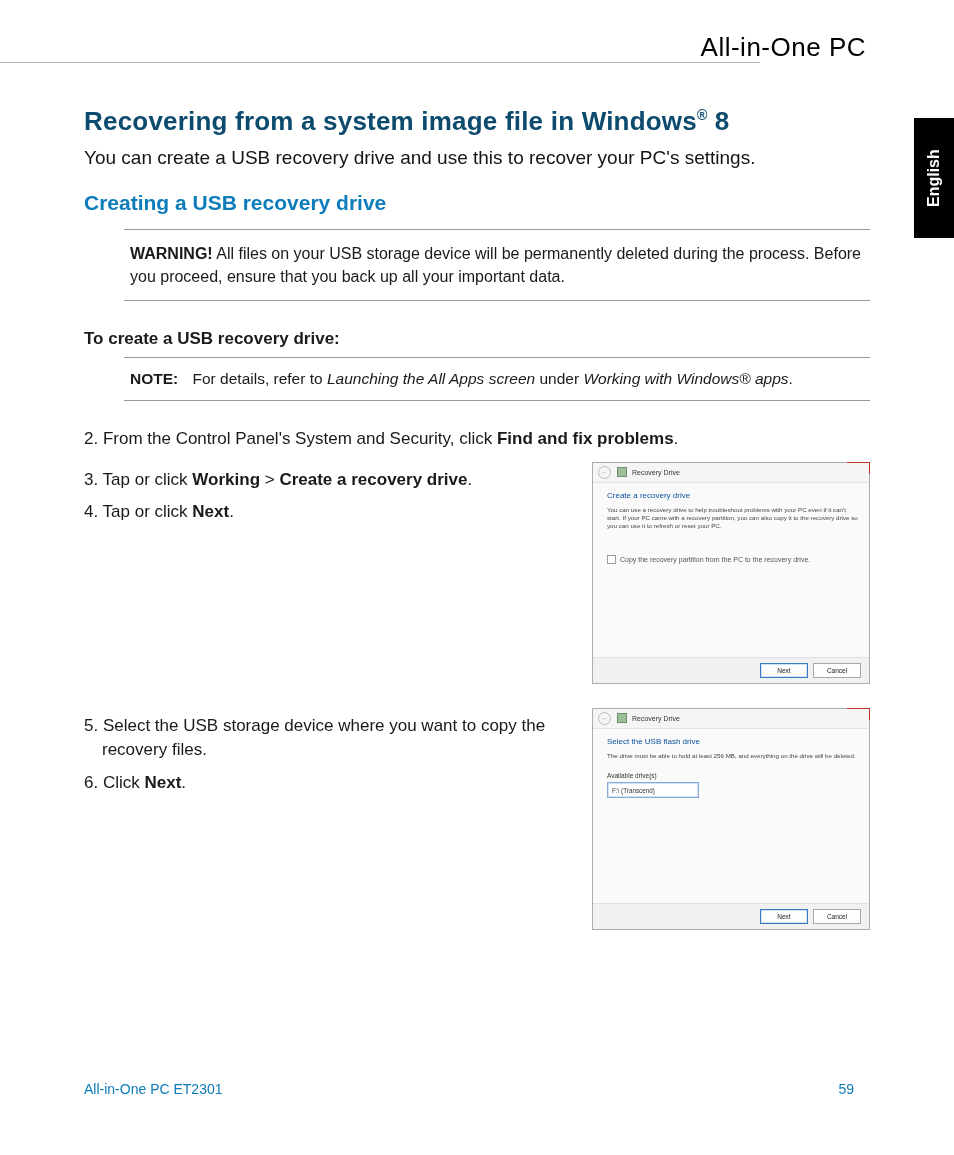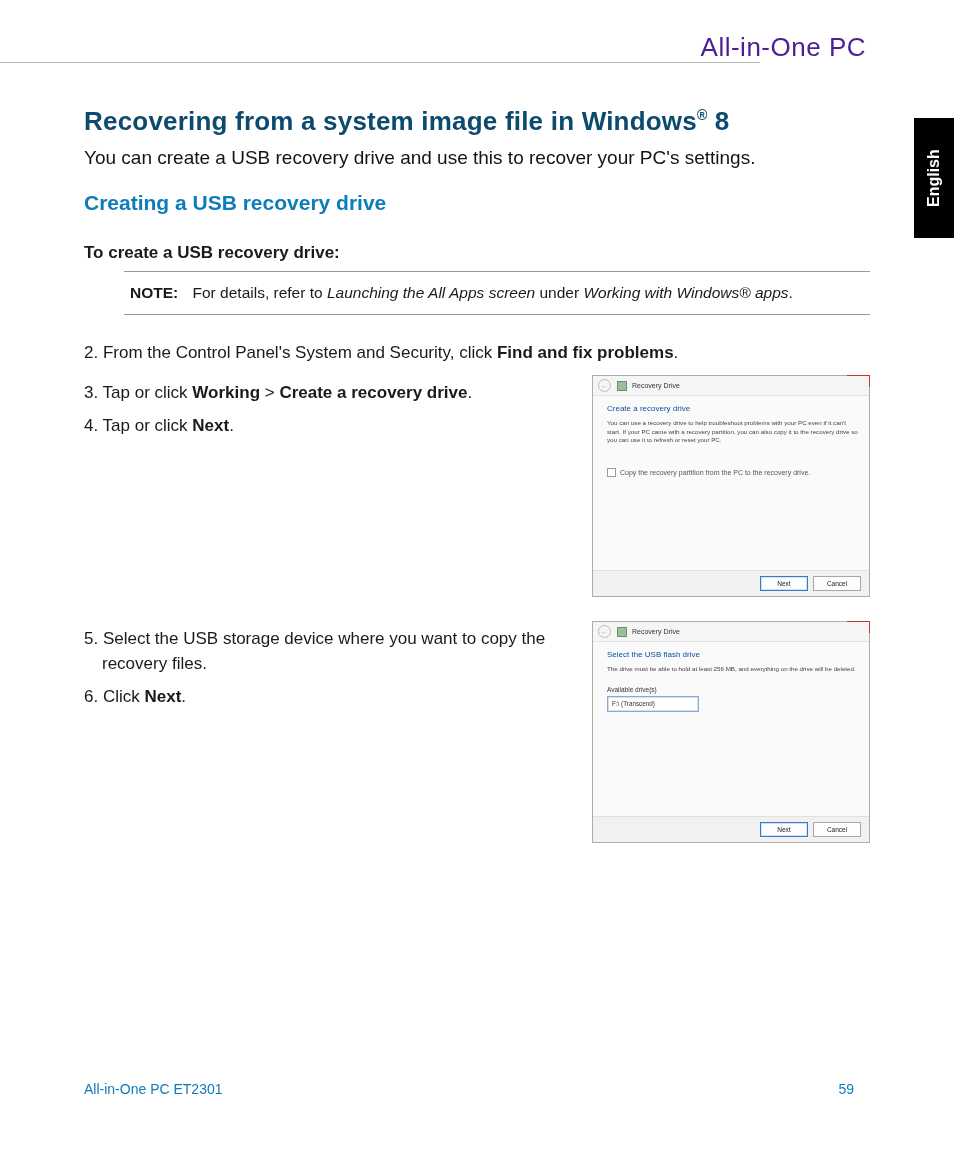--- a/index.html
+++ b/index.html
@@ -26,21 +26,21 @@
     left: 0;
     width: 760px;
     border-top: 1px solid #b7b7b7;
   }
   .brand {
     position: absolute;
     top: 32px;
     right: 88px;
     font-size: 26px;
     font-weight: 400;
-    color: #4c1d95;
+    color: #000000;
     letter-spacing: 0.5px;
     font-family: "Arial Narrow", "Helvetica Neue", Arial, sans-serif;
   }
   .lang-tab {
     position: absolute;
     top: 118px;
     right: 0;
     width: 40px;
     height: 120px;
     background: #000;
@@ -200,20 +200,23 @@
   </div>
 
   <h1 class="title">
     <span>Recovering from a system image file in Windows</span><sup>®</sup><span> 8</span>
   </h1>
 
   <p class="intro">You can create a USB recovery drive and use this to recover your PC's settings.</p>
 
   <h2 class="sub">Creating a USB recovery drive</h2>
 
+  <div class="callout">
+    <span class="lead">WARNING!</span><span>  All files on your USB storage device will be permanently deleted during the process. Before you proceed, ensure that you back up all your important data.</span>
+  </div>
 
   <p class="instr-head">To create a USB recovery drive:</p>
 
 
   <div class="note">
     <span class="lead">NOTE:</span>
     <span>For details, refer to </span><em>Launching the All Apps screen</em><span> under </span><em>Working with Windows® apps</em><span>.</span>
   </div>
 
   <p class="step">

